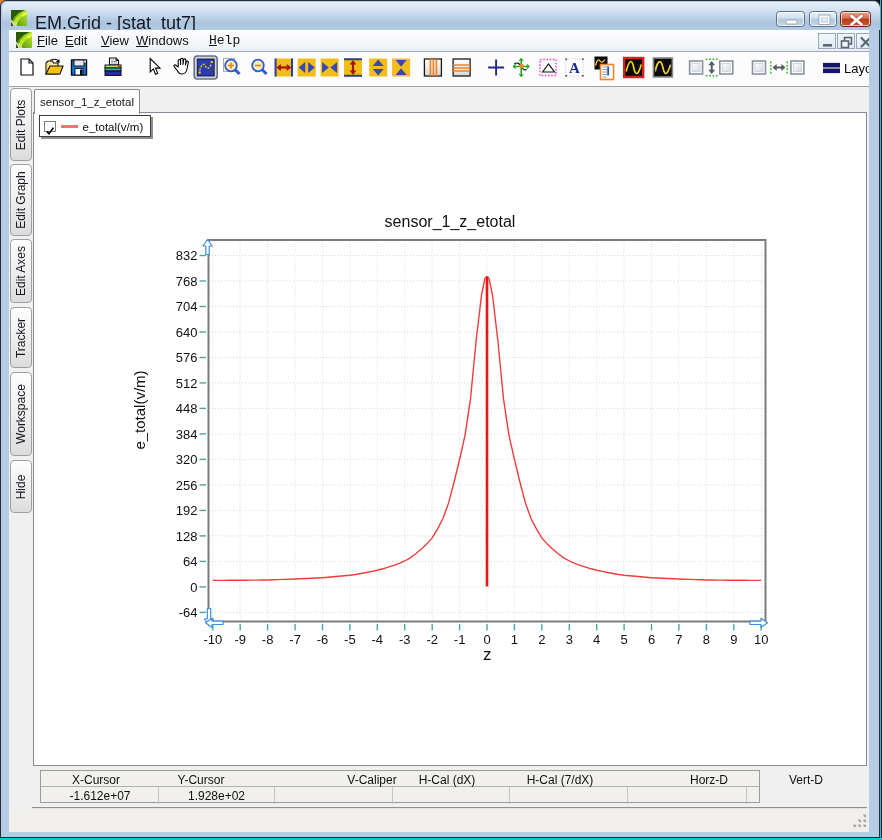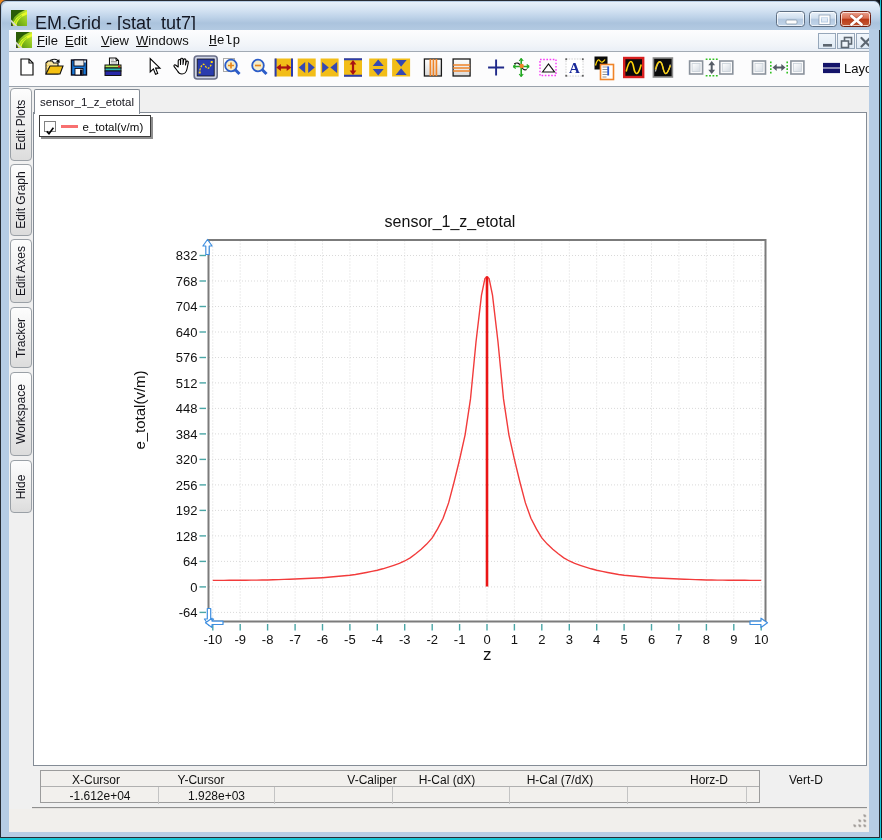--- a/index.html
+++ b/index.html
@@ -488,22 +488,22 @@
 <span class="hdr" style="left:406px;">H-Cal (dX)</span>
 <span class="hdr" style="left:519px;">H-Cal (7/dX)</span>
 <span class="hdr" style="left:668px;">Horz-D</span>
 <span class="hdr" style="left:765px;text-align:center;">Vert-D</span>
 <div class="vline" style="left:116.8px;"></div>
 <div class="vline" style="left:233.2px;"></div>
 <div class="vline" style="left:351.0px;"></div>
 <div class="vline" style="left:468.1px;"></div>
 <div class="vline" style="left:586.3px;"></div>
 <div class="vline" style="left:704.8px;"></div>
-<span class="val" style="left:59px;">-1.612e+04</span>
-<span class="val" style="left:175.5px;">1.928e+03</span>
+<span class="val" style="left:59px;">-1.612e+07</span>
+<span class="val" style="left:175.5px;">1.928e+02</span>
       </div>
     <div id="dline" class="abs"></div>
   </div>
   <div id="statusstrip" class="abs">
       <svg width="18" height="16" style="position:absolute; right:3px; bottom:3px;">
         <rect x="13" y="12" width="2.2" height="2.2" fill="#b8b4b0"></rect>
         <rect x="12.2" y="11.2" width="2.2" height="2.2" fill="#8a8682" opacity="0.5"></rect>
         <rect x="13" y="7" width="2.2" height="2.2" fill="#b8b4b0"></rect>
         <rect x="12.2" y="6.2" width="2.2" height="2.2" fill="#8a8682" opacity="0.5"></rect>
         <rect x="13" y="2" width="2.2" height="2.2" fill="#b8b4b0"></rect>

